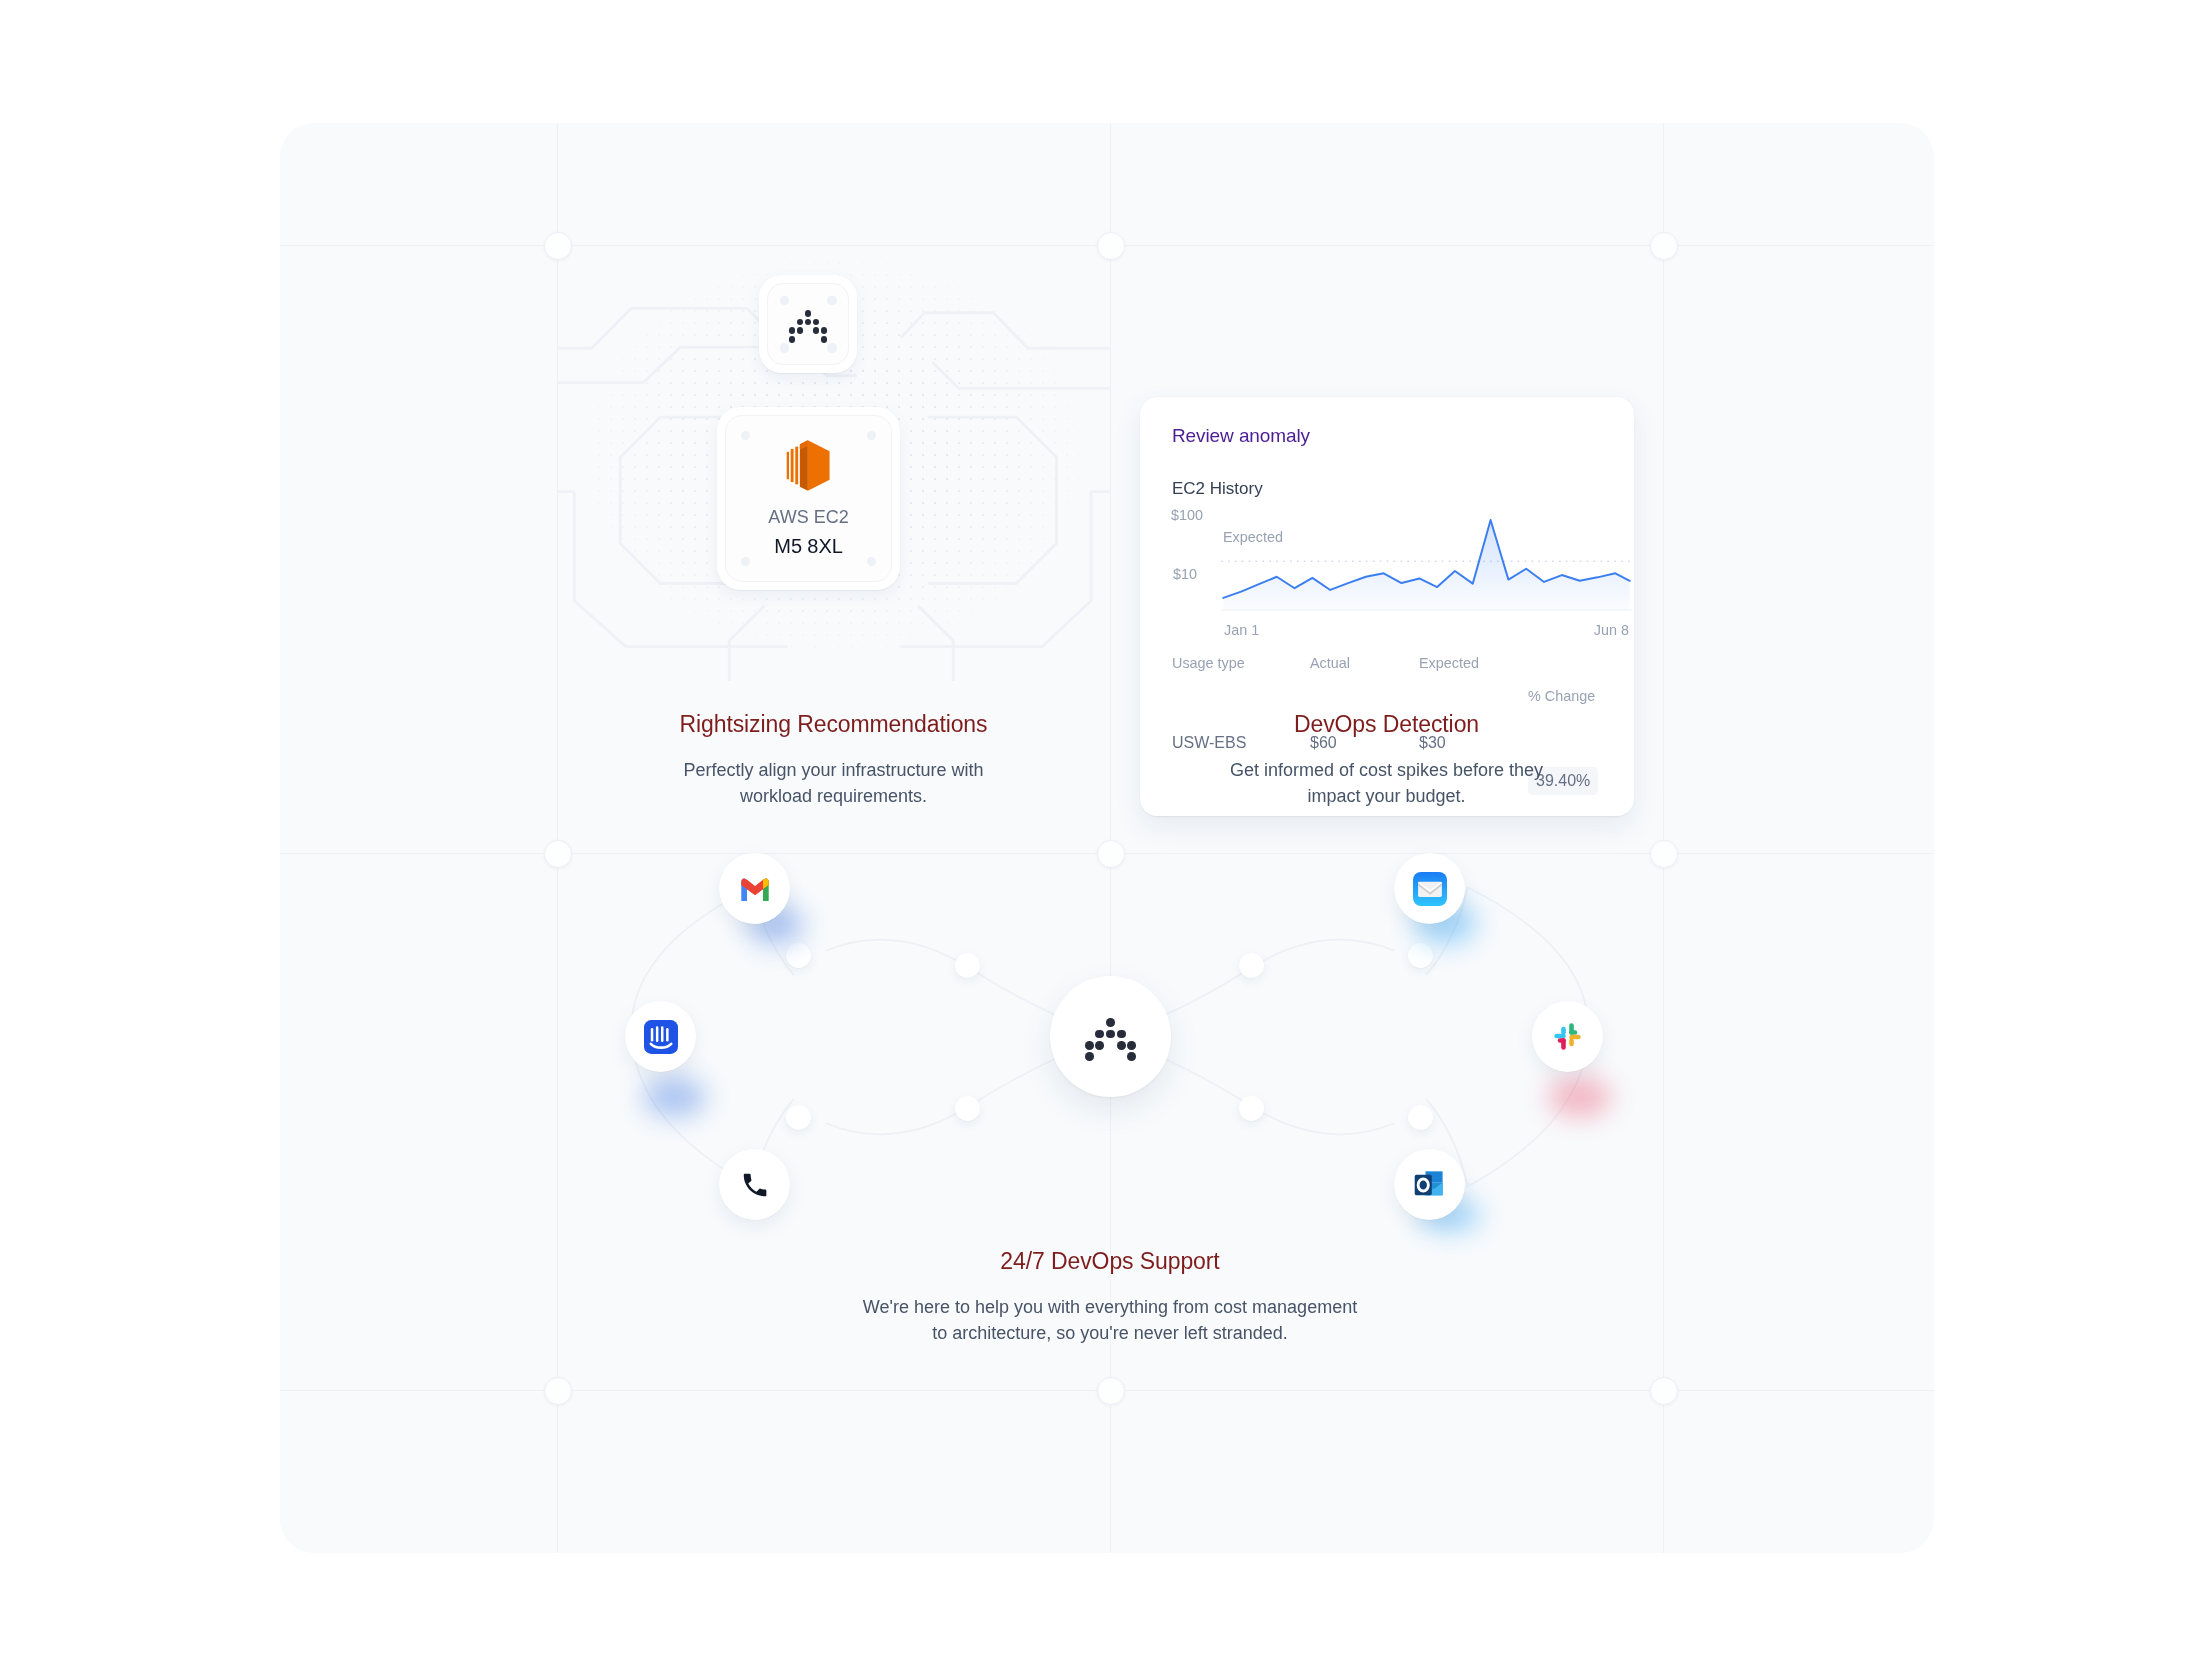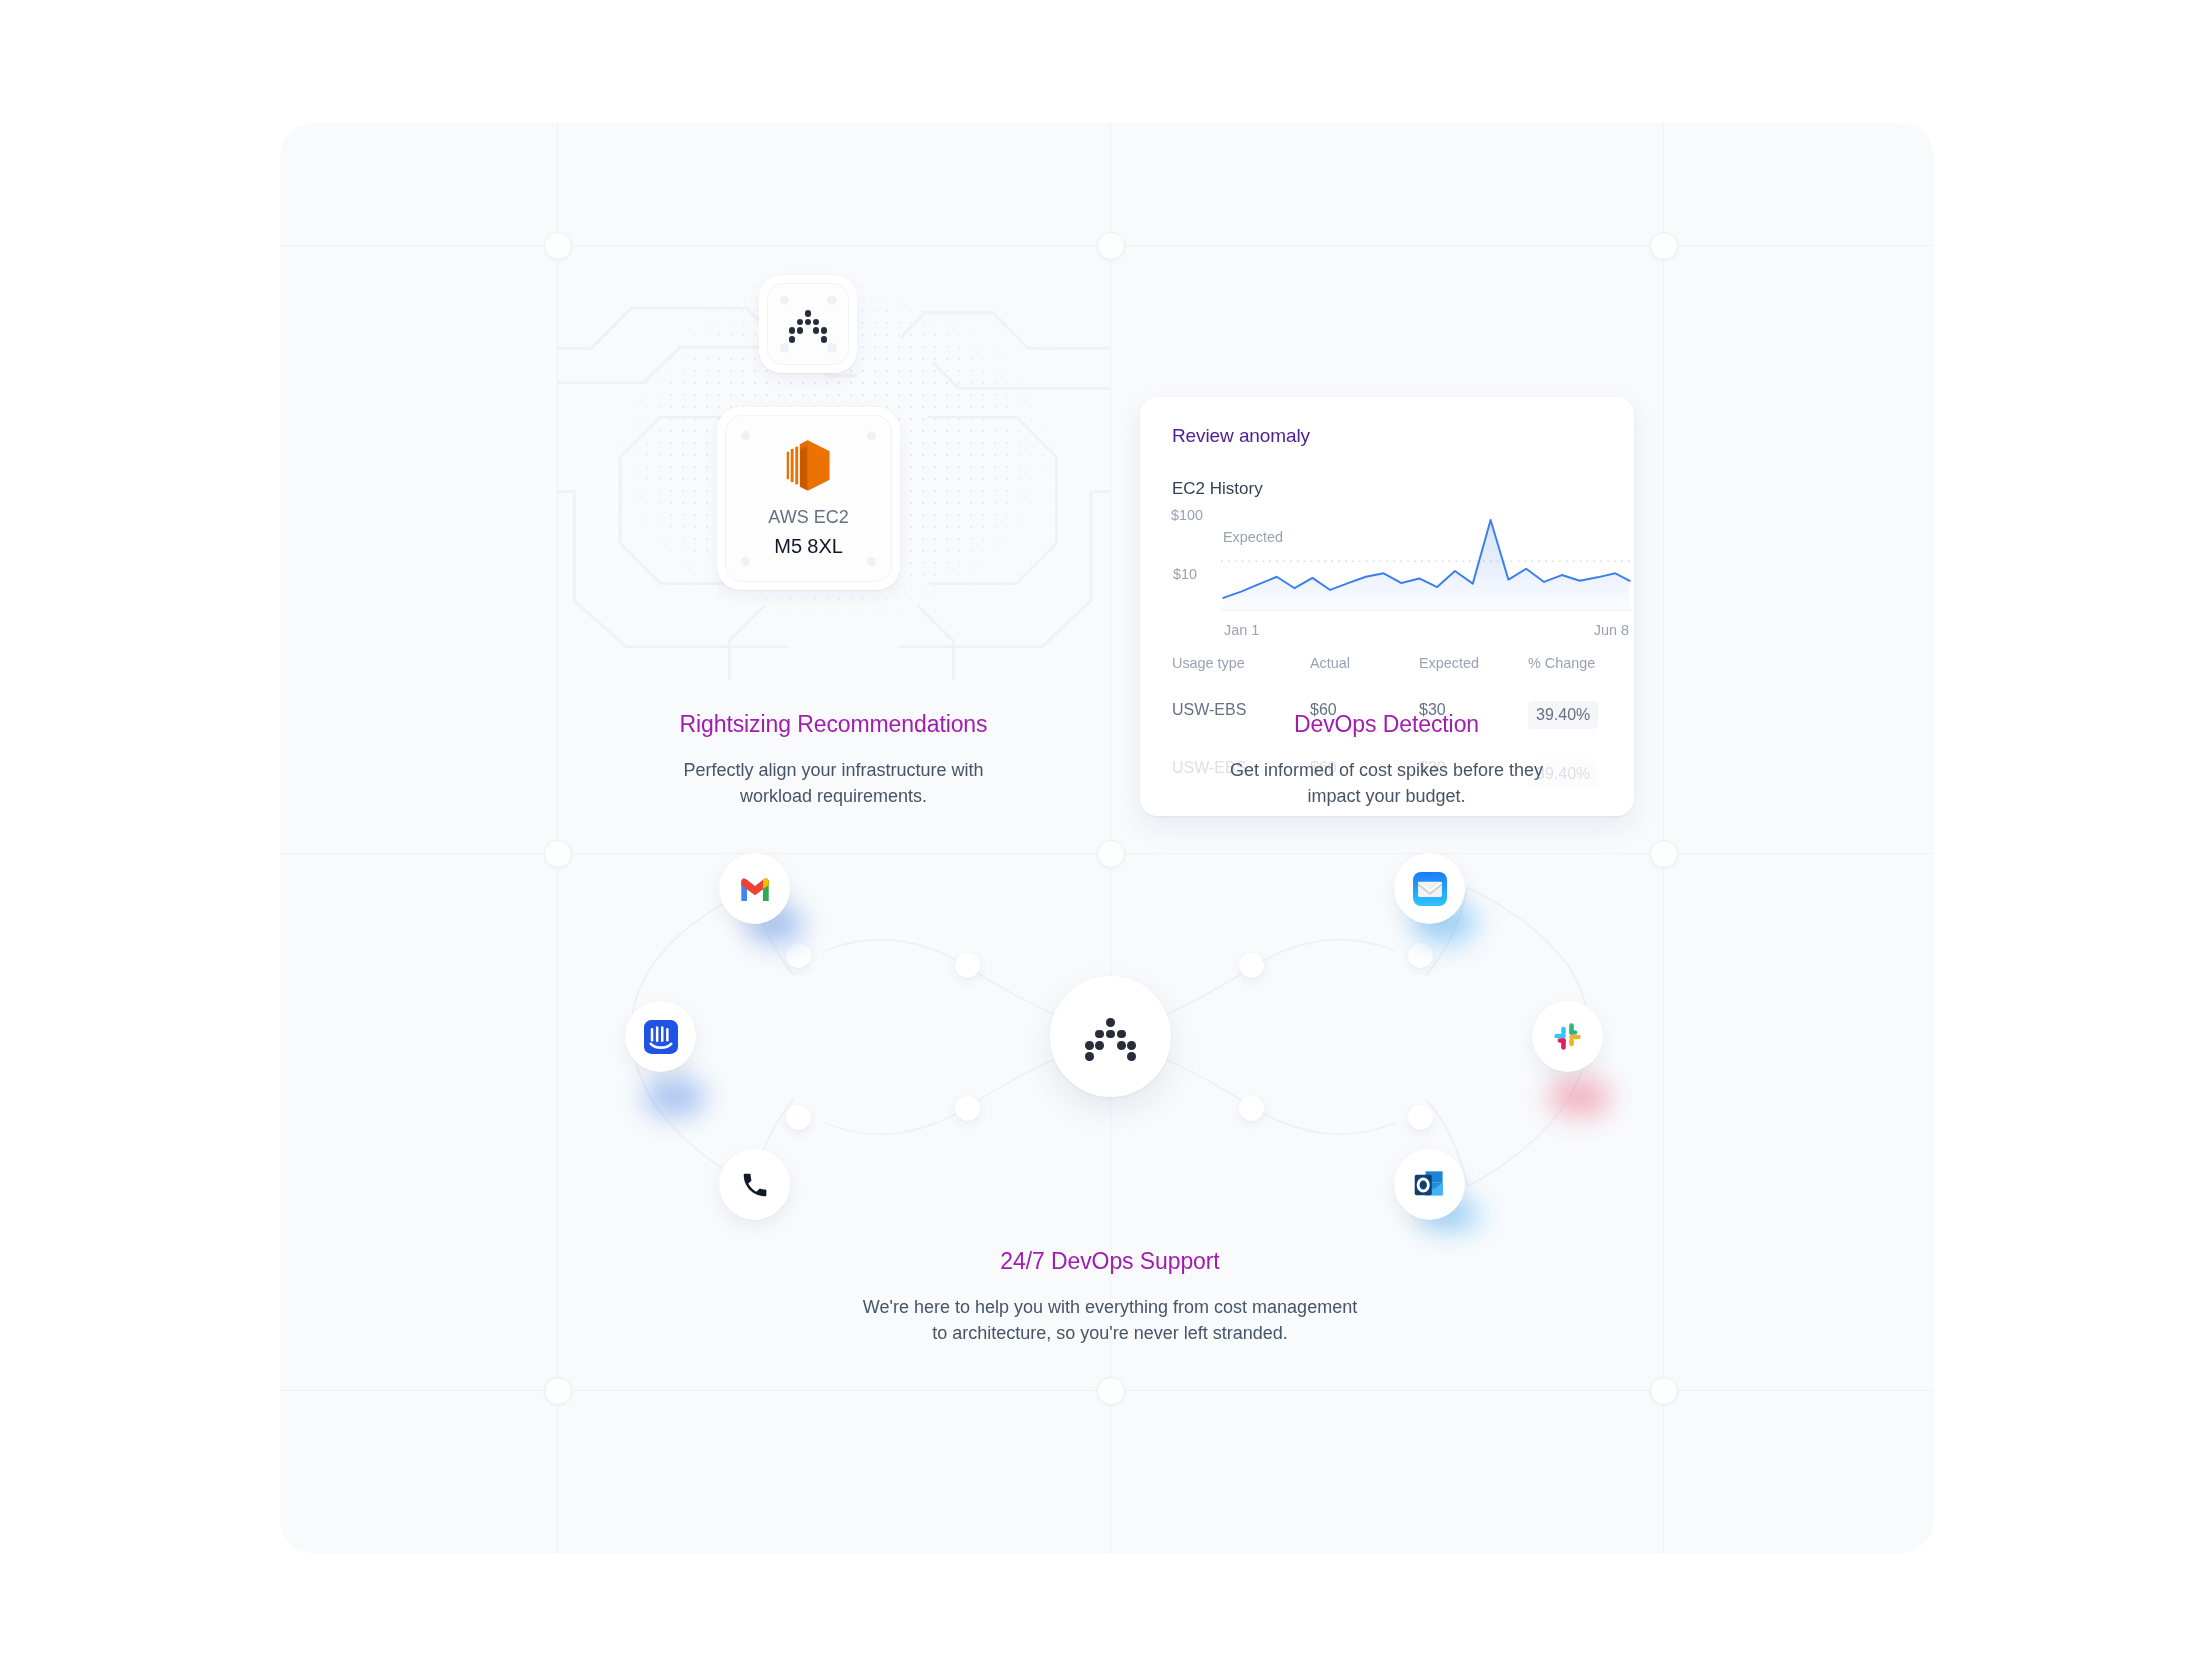--- a/index.html
+++ b/index.html
@@ -20,21 +20,21 @@
     border-radius:50%;background:#fdfefe;border:1.1px solid #eceff5;
     box-shadow:0 1.1px 3.4px rgba(120,140,170,.08);
   }
 
   
   .features{position:absolute;left:0;top:0;width:100%;height:100%;}
   .cell{position:absolute;}
   .cell-art{position:absolute;left:0;top:0;width:100%;}
   .cap{position:absolute;left:0;width:100%;text-align:center;}
   .cap h3{
-    margin:0;font-size:23px;line-height:1.25;font-weight:500;color:#a21caf;letter-spacing:-0.1px;
+    margin:0;font-size:23px;line-height:1.25;font-weight:500;color:#7f1d1d;letter-spacing:-0.1px;
   }
   .cap p{
     margin:19.5px 0 0;font-size:18px;line-height:1.42;font-weight:400;color:#475467;
   }
 
   
   .circuit{position:absolute;left:0;top:0;width:100%;height:100%;}
   .dotfield{
     position:absolute;left:0;top:0;width:100%;height:100%;
     background-image:radial-gradient(#d4dbe6 0.9px, transparent 1px);
@@ -75,21 +75,21 @@
   }
   .plot{position:absolute;left:32px;top:115px;width:465px;height:121px;}
   .ax{position:absolute;font-size:14.4px;color:#98a2b3;white-space:nowrap;}
   .tbl{position:absolute;left:32px;top:258px;width:454px;}
   .trow{display:flex;}
   .trow .c{font-size:14.4px;color:#98a2b3;}
   .trow.body .c{font-size:16px;color:#667085;}
   .c1{width:138px;}
   .c2{width:109px;}
   .c3{width:109px;}
-  .c4{width:98px;}
+  .c4{width:98px;margin-top:33px;}
   .pill{display:inline-block;background:#f4f6fa;border-radius:4.6px;padding:5.2px 8px;}
   .fade{opacity:.22;}
 
   
   .integ{position:absolute;left:0;top:0;width:100%;height:100%;}
   .inode{
     position:absolute;border-radius:50%;background:#fff;
     display:flex;align-items:center;justify-content:center;
     box-shadow:0 0.6px 1.1px rgba(16,24,40,.04),0 6.9px 17px rgba(100,120,150,.10);
   }

